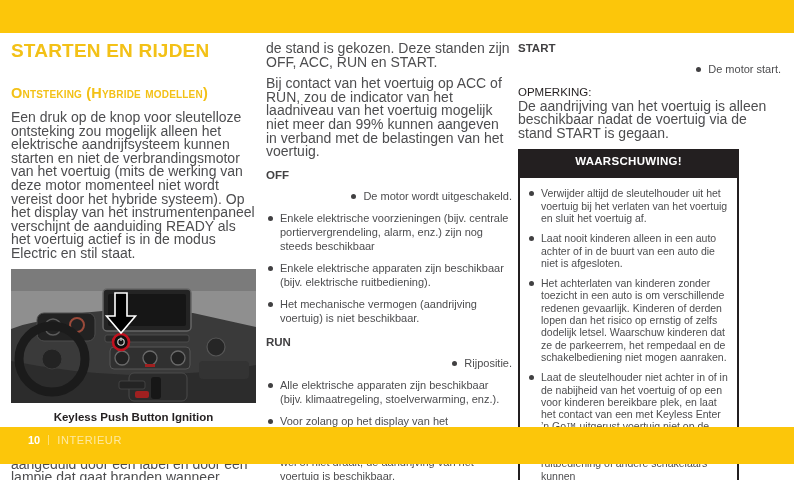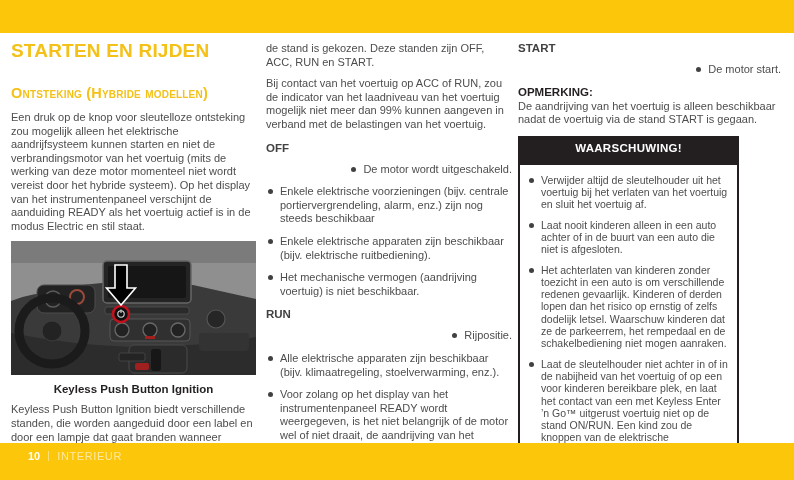--- a/index.html
+++ b/index.html
@@ -9,21 +9,21 @@
     background:#ffffff;
     font-family:"Liberation Sans", sans-serif;
     color:#4D4D4F;
     overflow:hidden;
   }
   .topbar {
     position:absolute; top:0; left:0; width:794px; height:33px;
     background:#FCC60A;
   }
   .bottombar {
-    position:absolute; left:0; bottom:0; width:794px; height:37px;
+    position:absolute; left:0; bottom:16px; width:794px; height:37px;
     background:#FCC60A;
     display:flex; align-items:flex-start; padding:7px 0 0 28px;
   }
   .footer-num { font-size:11px; font-weight:bold; color:#ffffff; }
   .footer-sep { width:1px; height:10px; background:rgba(255,255,255,0.45); margin:1px 8px 0 8px; }
   .footer-section { font-size:11px; font-weight:normal; color:rgba(255,255,255,0.62); letter-spacing:0.6px; }
 
   .col { position:absolute; }
   .col1 { left:11px;  top:40px; width:245px; }
   .col2 { left:266px; top:42px; width:246px; }
@@ -32,40 +32,40 @@
   .page-title {
     color:#F3C117; font-size:19px; font-weight:800; letter-spacing:0.2px;
     margin-bottom:23px;
   }
   .sub-title {
     color:#F3C117; font-size:14.5px; font-weight:800;
     font-variant:small-caps; letter-spacing:0.2px; line-height:17px;
     margin-bottom:9px;
   }
   p.body, .note-text {
-    font-size:11px; line-height:13.6px; color:#4D4D4F; margin-bottom:8px;
+    font-size:14px; line-height:13.6px; color:#4D4D4F; margin-bottom:8px;
   }
   .sec-heading {
     font-size:11.5px; font-weight:600; color:#414042; margin:10px 0 9px;
   }
   .bullet { display:flex; margin:0 0 9px;justify-content:flex-end; }
   .bullet .dot {
     flex:none; width:5px; height:5px; border-radius:50%;
     background:#414042; margin:4px 7px 0 2px;
   }
   .bullet .bt { font-size:11px; line-height:13.6px; color:#4D4D4F; }
 
   .figure { margin-top:5px; width:245px; height:134px; }
   .figure svg { display:block; }
   .caption {
     text-align:center; font-weight:bold; font-size:11.5px; color:#231F20;
     margin:8px 0 8px;
   }
 
-  .note-label { font-size:11.5px; font-weight:700; color:#231F20; margin:9px 0 2px; }
+  .note-label { font-size:11.5px; font-weight:400; color:#231F20; margin:9px 0 2px; }
 
   .warning-box { width:221px; border:2px solid #231F20; margin-top:9px; background:#fff; }
   .warning-header {
     background:#231F20; color:#ffffff; text-align:center;
     font-weight:bold; font-size:11.5px; letter-spacing:0.3px; padding:4px 0 11px;
   }
   .warning-body { padding:9px 6px 6px 7px; }
   .warning-body .bullet { margin-bottom:8px; }
   .warning-body .bullet .dot { margin-top:4px; }
   .warning-body .bullet .bt { font-size:10.5px; line-height:12.3px; }

